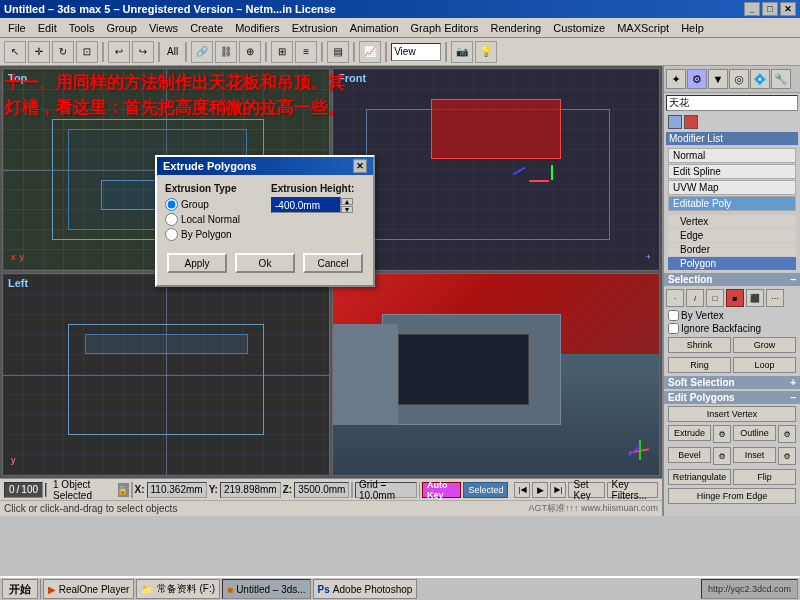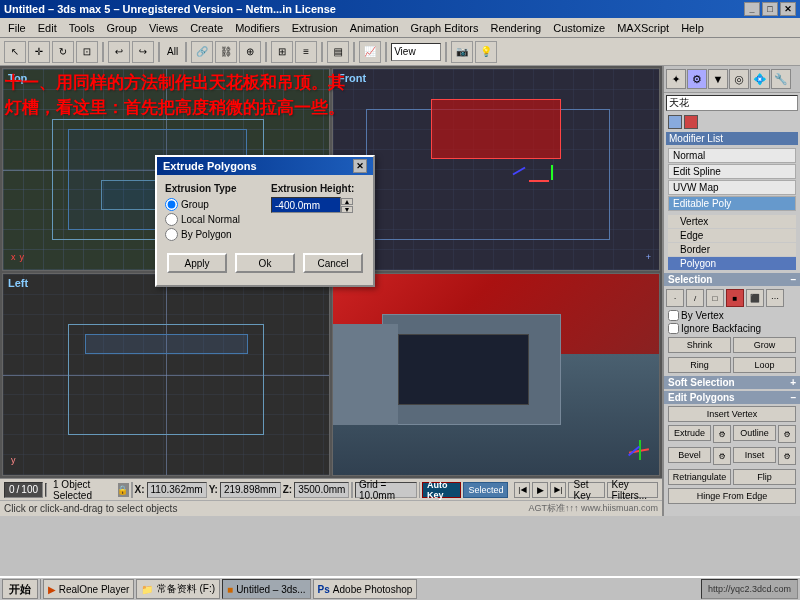--- a/index.html
+++ b/index.html
@@ -519,21 +519,21 @@
       background: #888;
       display: flex;
       align-items: center;
       justify-content: center;
       color: white;
       font-size: 9px;
     }
 
     
     .autokey-btn {
-      background: #0c4a6e;
+      background: #d946ef;
       color: white;
       border: 1px solid #880000;
       height: 16px;
       padding: 0 4px;
       font-size: 9px;
       font-weight: bold;
       cursor: pointer;
       display: flex;
       align-items: center;
     }

